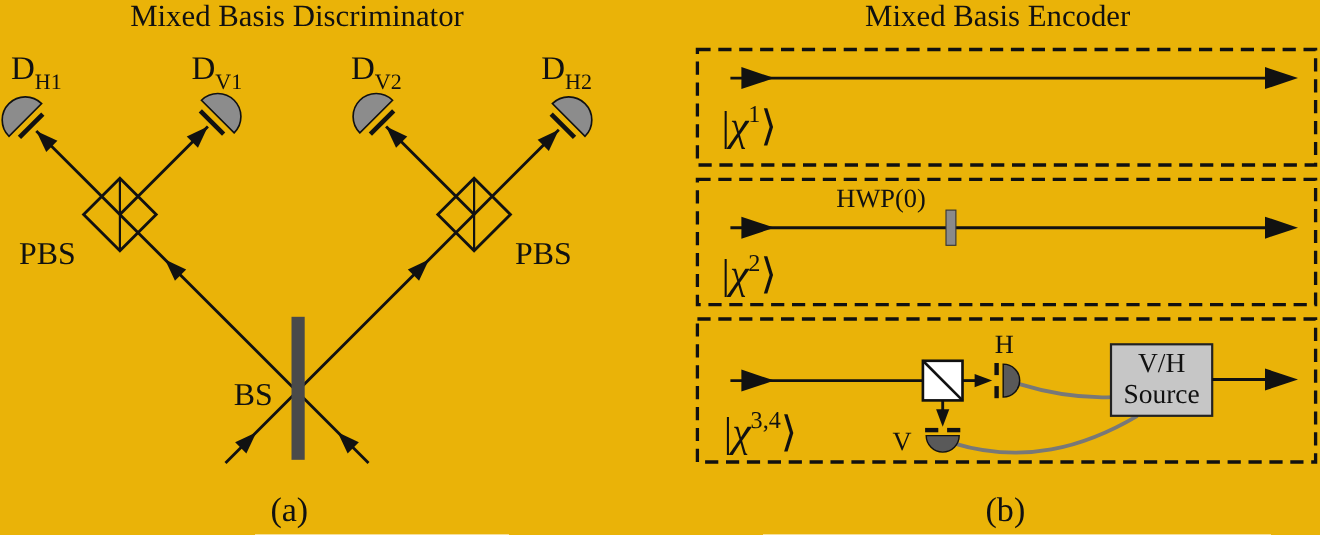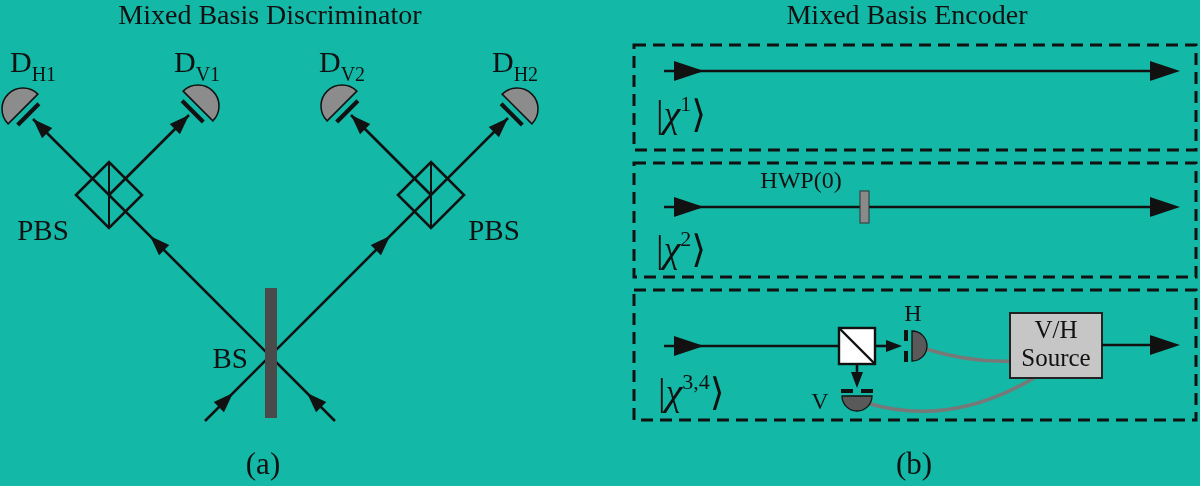--- a/index.html
+++ b/index.html
@@ -1,16 +1,16 @@
 <!DOCTYPE html>
 <html><head>
 <meta charset="utf-8">
 <style>
   html,body{margin:0;padding:0;background:#ffffff;}
-  .stage{position:relative;width:1200px;height:486px;background:#14b8a6;overflow:hidden;}
+  .stage{position:relative;width:1200px;height:486px;background:#eab308;overflow:hidden;}
   svg{display:block;}
   text{font-family:"Liberation Serif","DejaVu Serif",serif;fill:#111111;}
   .title{font-size:28px;}
   .complabel{font-size:29px;}
   .dmain{font-size:30px;}
   .dsub{font-size:20px;}
   .caption{font-size:31px;}
   .state{font-size:38px;}
   .state .sup{font-size:22px;}
   .smalllabel{font-size:24px;}

